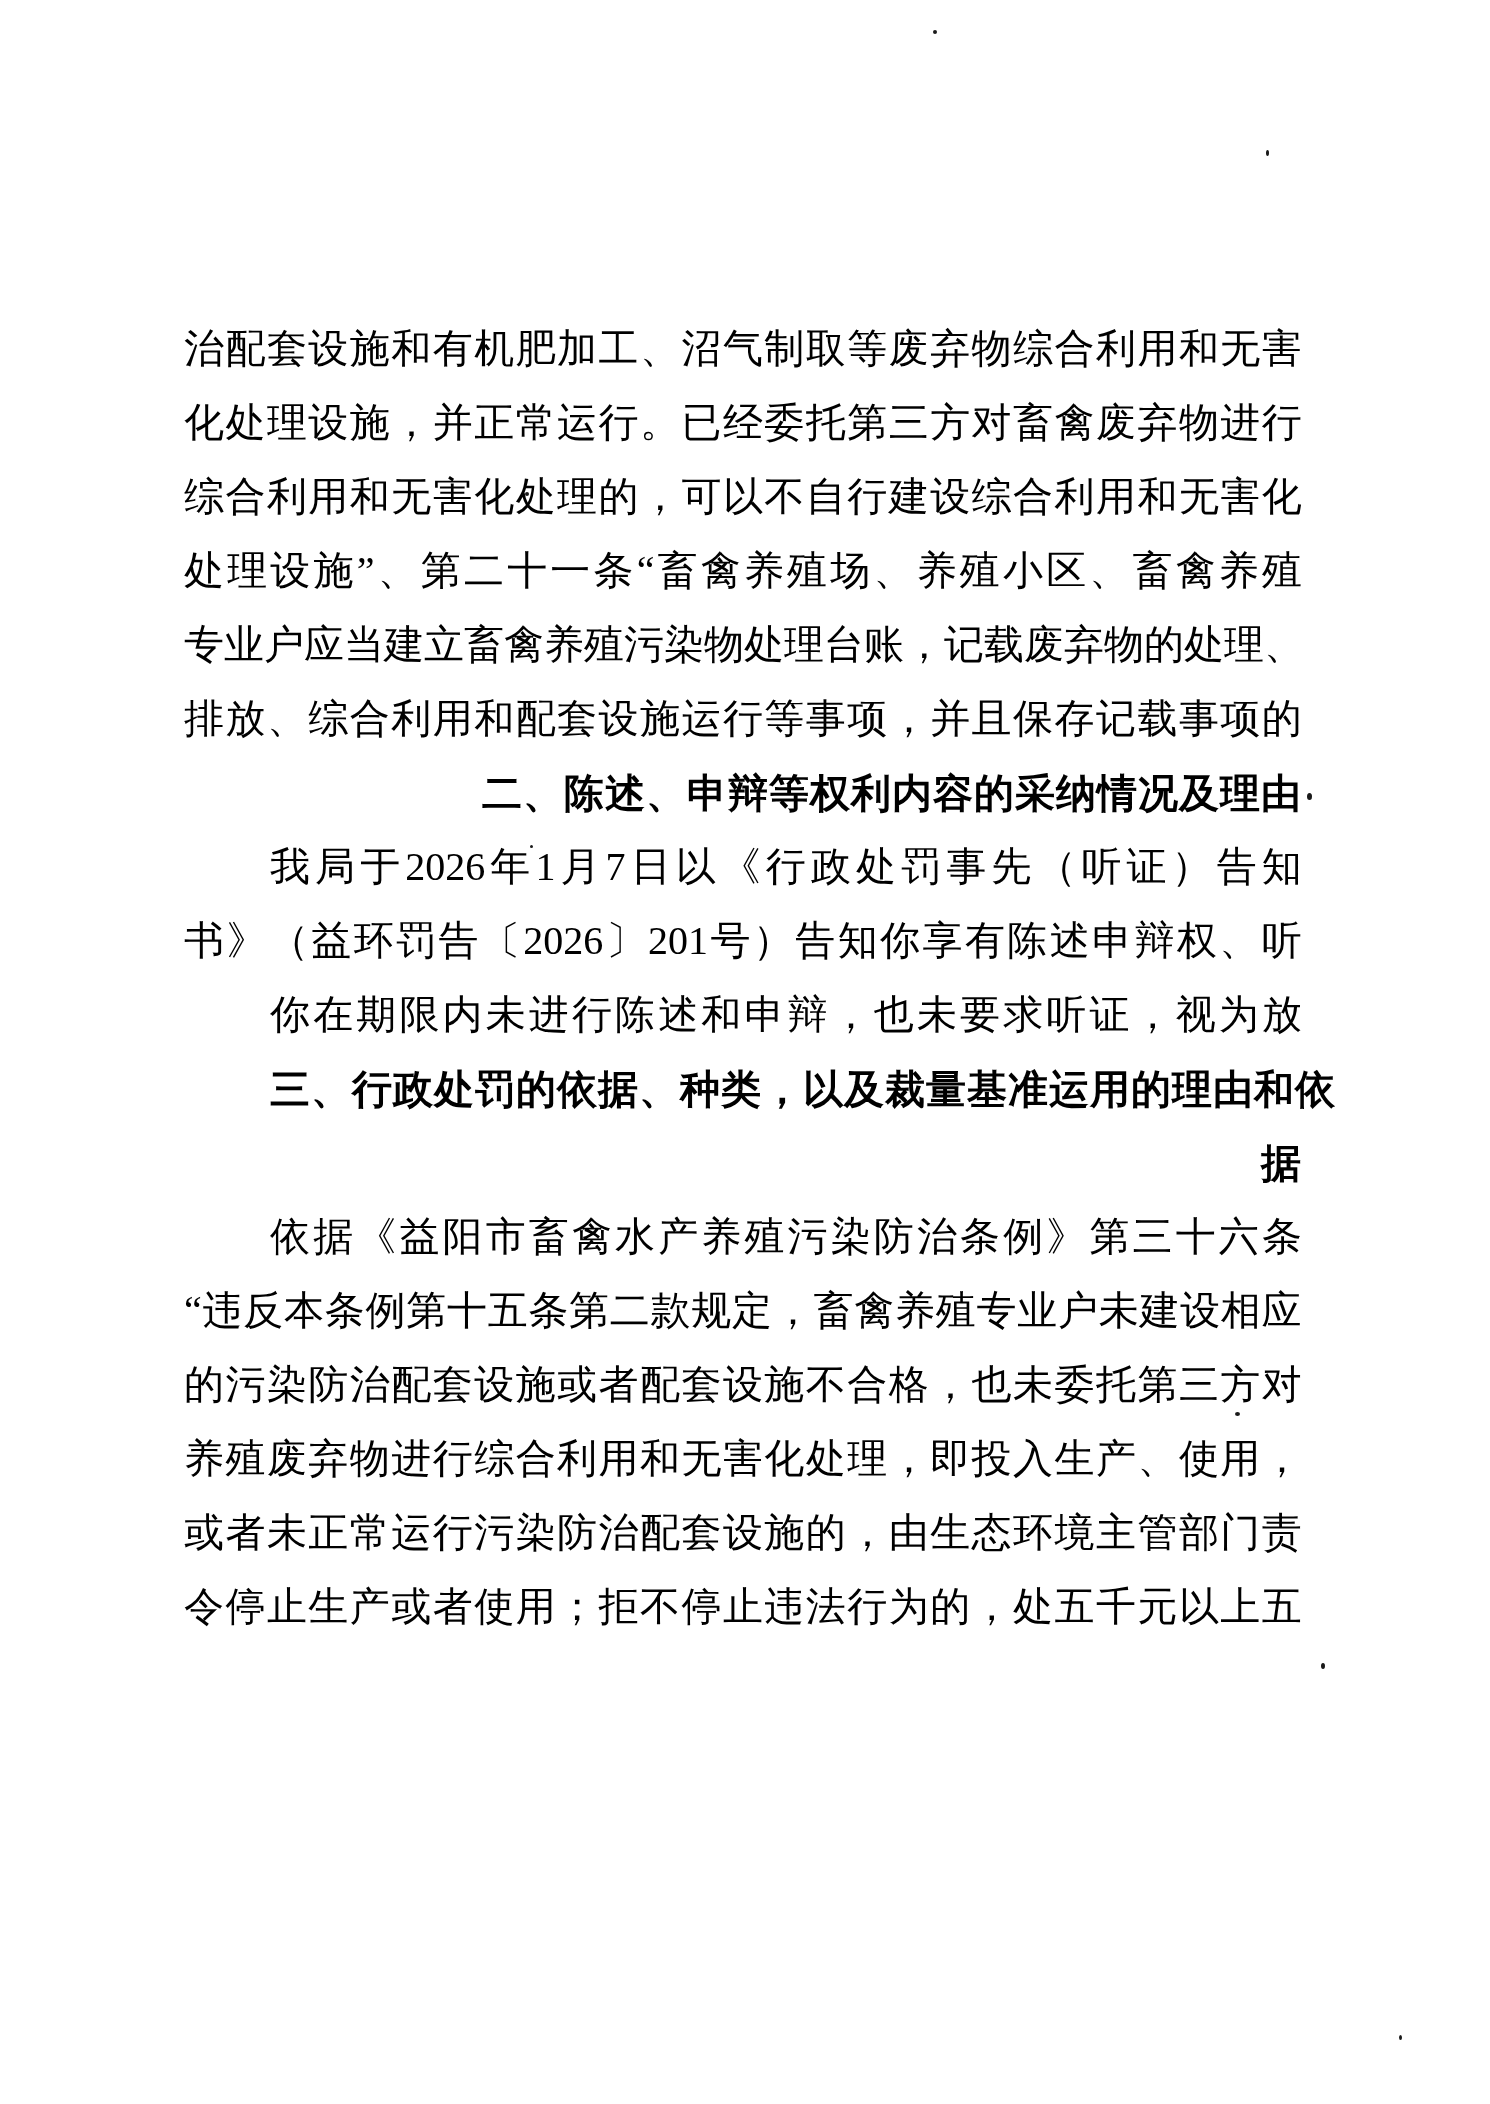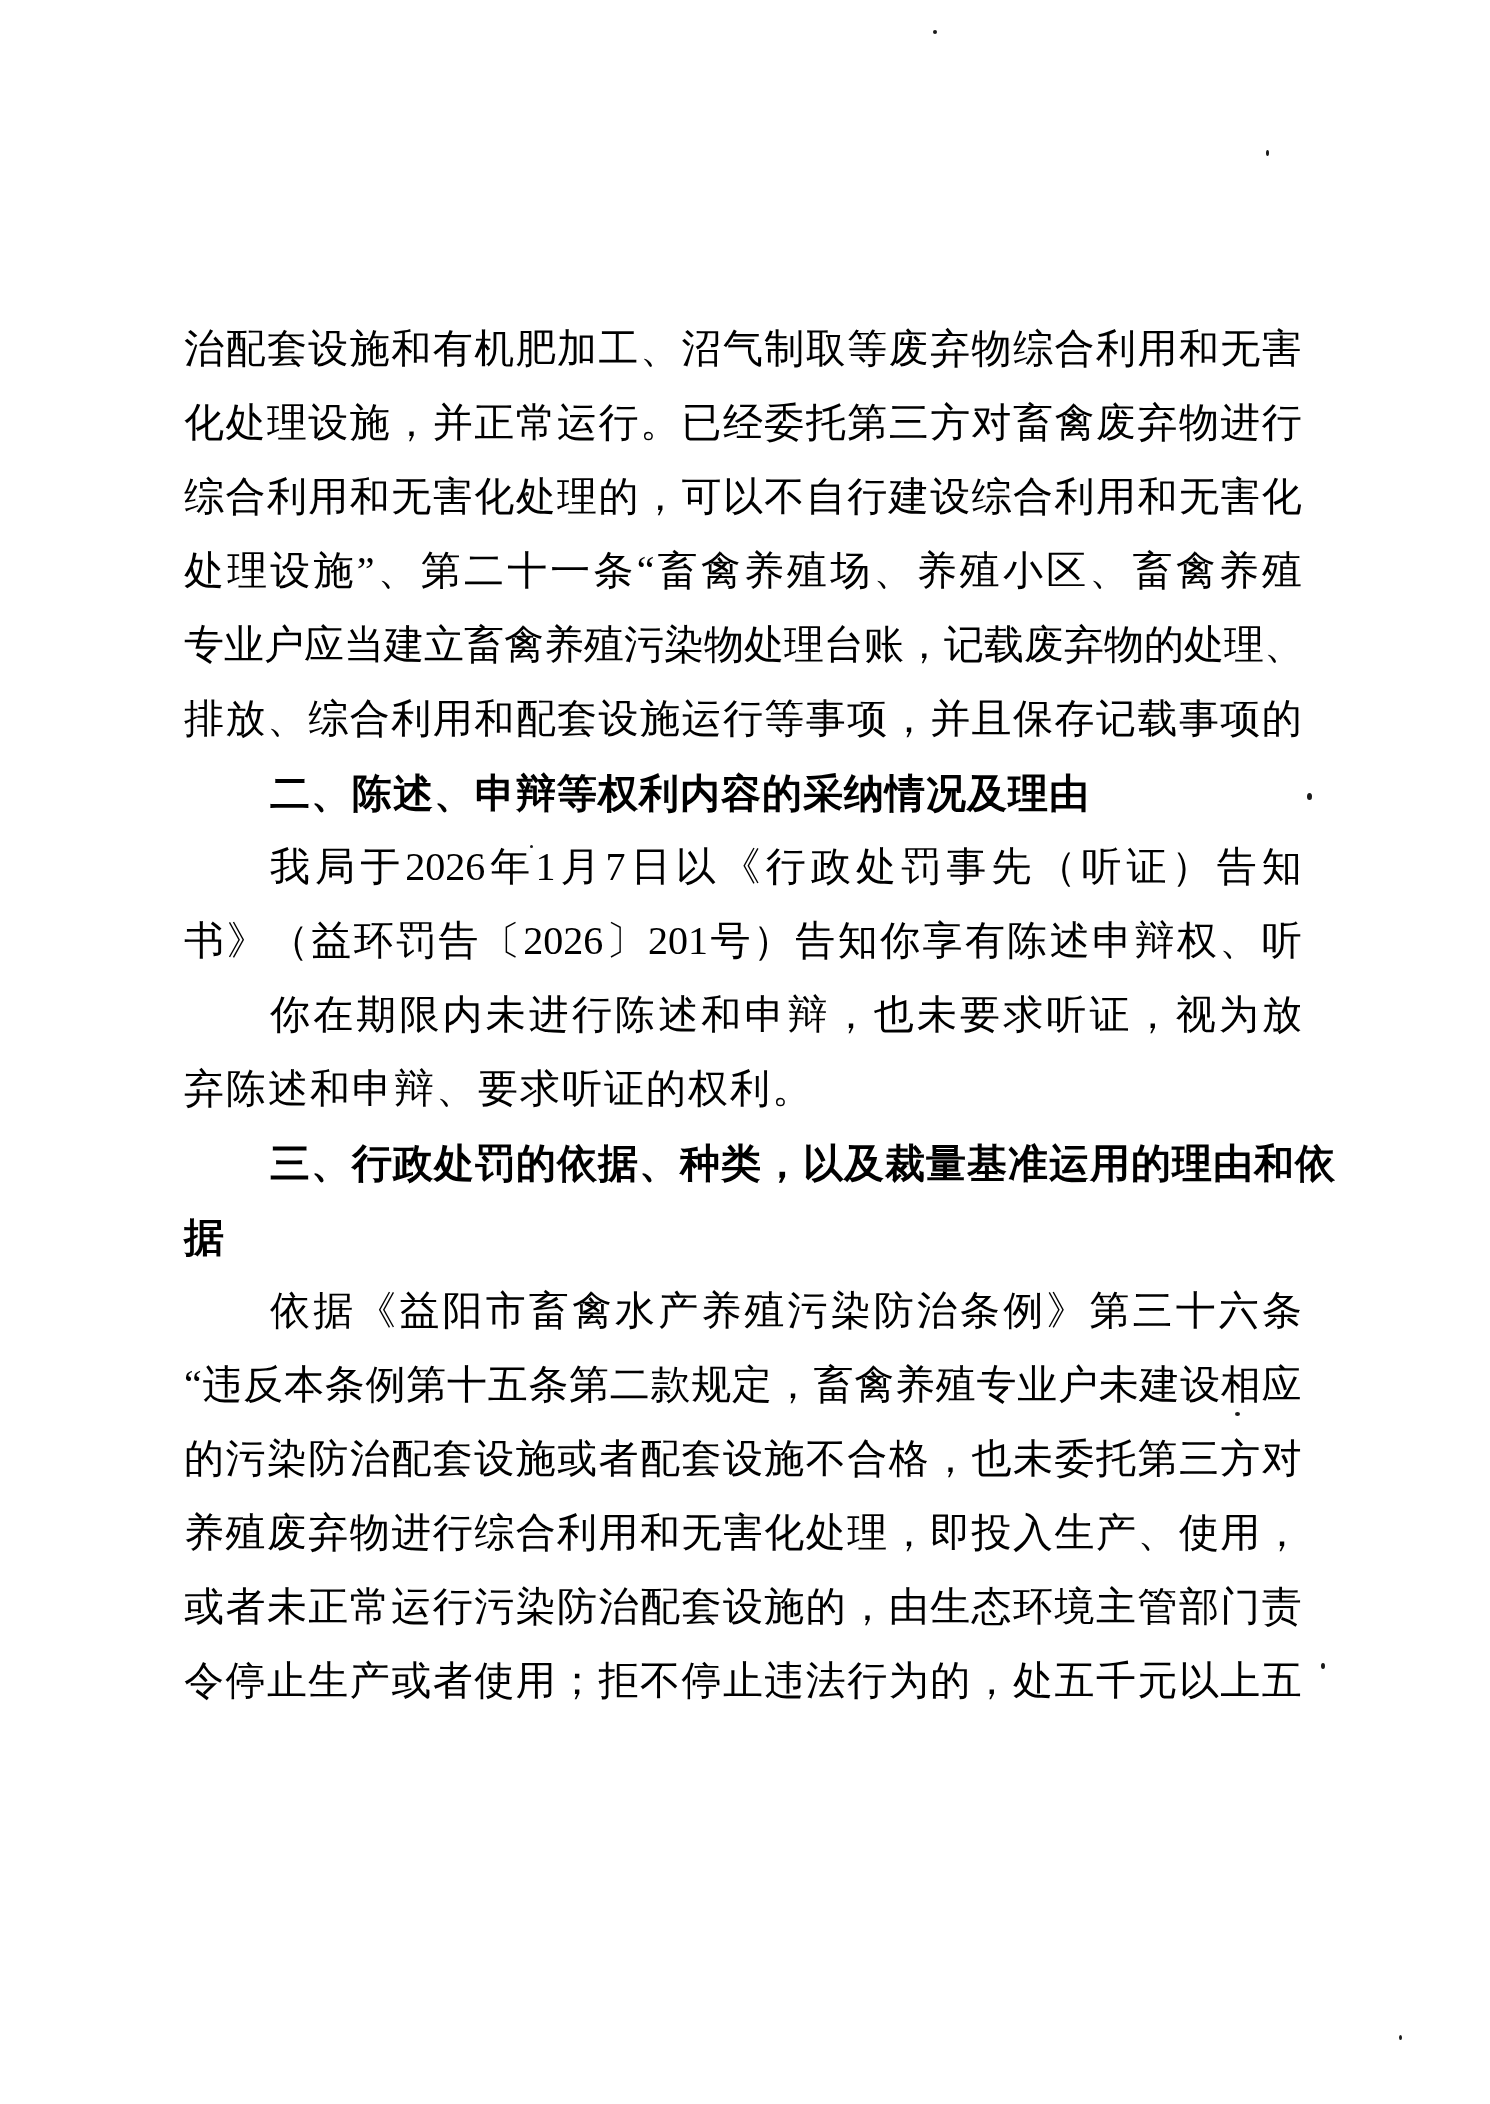--- a/index.html
+++ b/index.html
@@ -37,20 +37,21 @@
     align-items: baseline;
     letter-spacing: 0;
     white-space: normal;
   }
   .line.justify span { display: inline-block; }
   .line.indent { padding-left: 86px; }
   .line.heading {
     font-family: "Liberation Sans", "DejaVu Sans", sans-serif;
     font-weight: bold;
     letter-spacing: 1px;
+    text-align: right;
   }
   .speck {
     position: absolute;
     background: #1a1a1a;
     border-radius: 50%;
   }
 </style>
 </head>
 <body>
 
@@ -303,21 +304,20 @@
         <span>未</span>
         <span>要</span>
         <span>求</span>
         <span>听</span>
         <span>证</span>
         <span>，</span>
         <span>视</span>
         <span>为</span>
         <span>放</span>
       </div>
-      <div class="line">弃陈述和申辩、要求听证的权利。</div>
       <div class="line heading indent justify">
         <span>三</span>
         <span>、</span>
         <span>行</span>
         <span>政</span>
         <span>处</span>
         <span>罚</span>
         <span>的</span>
         <span>依</span>
         <span>据</span>

